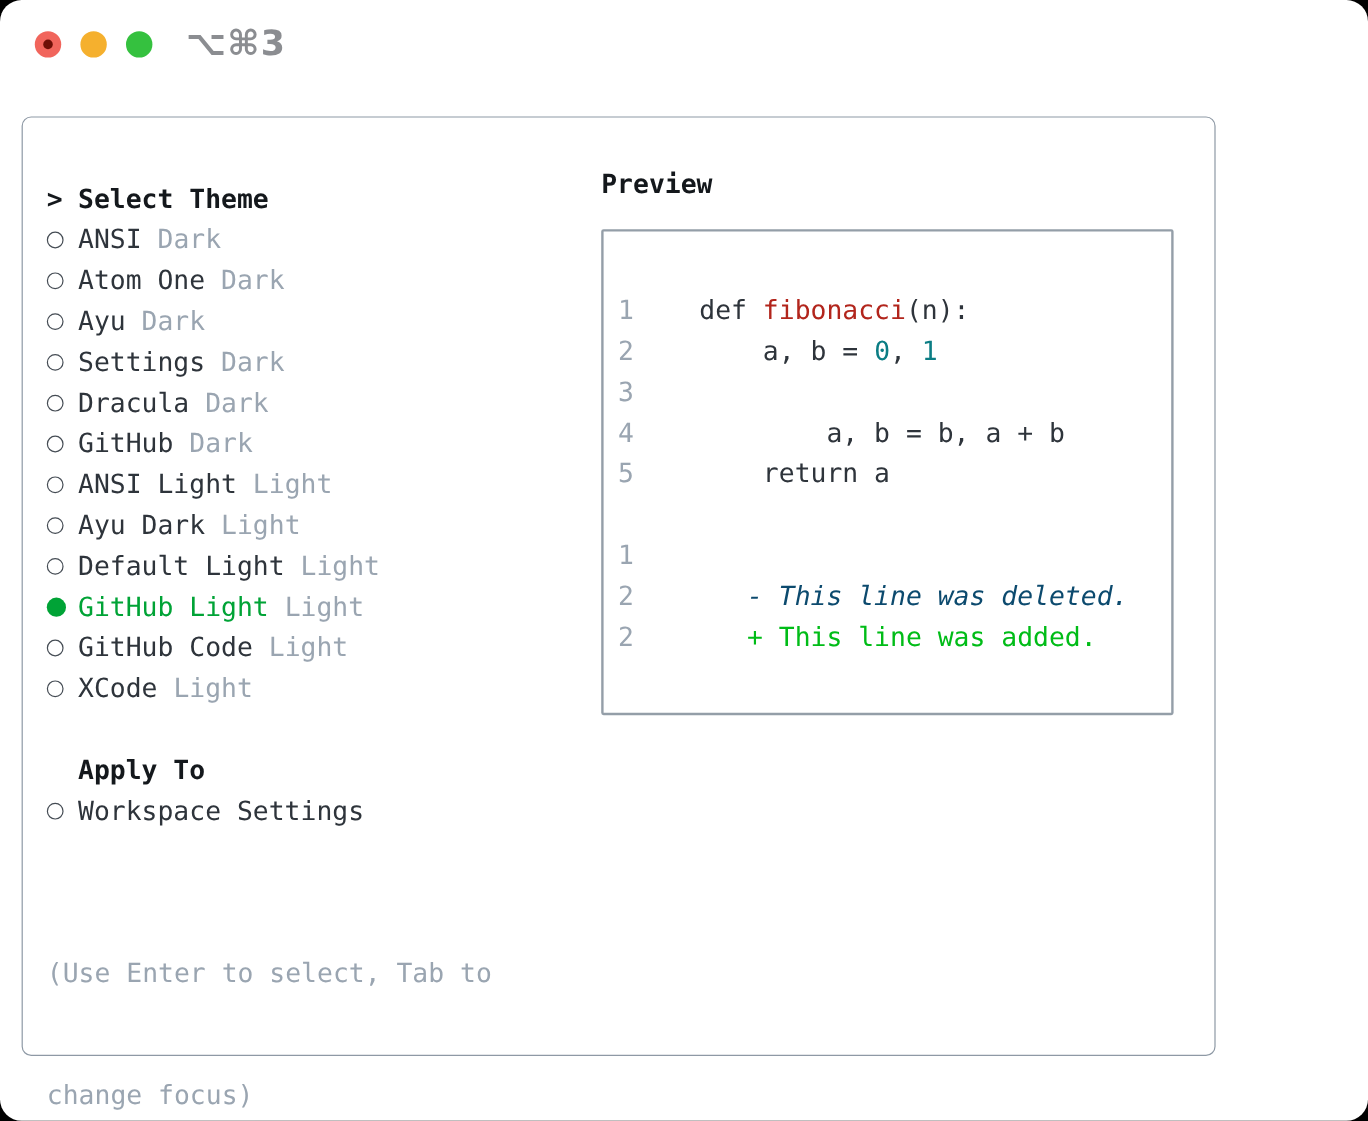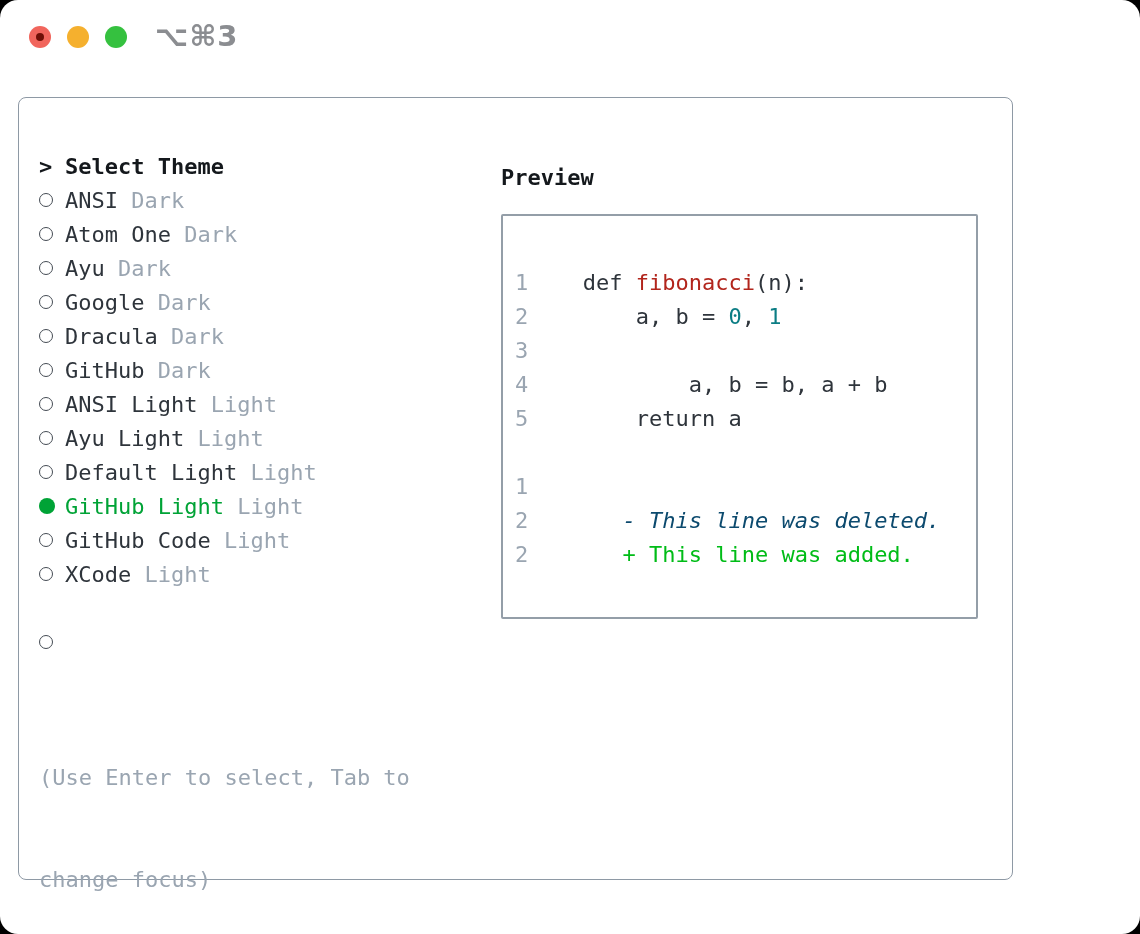--- a/index.html
+++ b/index.html
@@ -59,21 +59,21 @@
   .spacer{height:34px;}
   
   .left-col{
     position:absolute;left:20px;top:51px;width:462px;
   }
   .help{
     font-size:22px;line-height:34px;color:#9aa5b1;white-space:pre;
   }
   
   .right-col{
-    position:absolute;left:482px;top:62px;width:486px;
+    position:absolute;left:482px;top:39px;width:486px;
   }
   .preview-box{
     margin-top:20px;width:477px;height:405px;
     border:2px solid #949ea8;border-radius:2px;
     box-sizing:border-box;
     padding:49px 0 0 12px;
     overflow:hidden;
   }
   .pline{display:flex;height:34px;font-size:22px;align-items:center;}
   .ln{width:3ch;flex:none;color:#9aa5b1;white-space:pre;}
@@ -129,21 +129,21 @@
             <span class="icon-slot">
               <span class="radio"></span>
             </span>
             <span class="t-name">Ayu </span>
             <span class="t-variant">Dark</span>
           </div>
           <div class="row">
             <span class="icon-slot">
               <span class="radio"></span>
             </span>
-            <span class="t-name">Google </span>
+            <span class="t-name">Settings </span>
             <span class="t-variant">Dark</span>
           </div>
           <div class="row">
             <span class="icon-slot">
               <span class="radio"></span>
             </span>
             <span class="t-name">Dracula </span>
             <span class="t-variant">Dark</span>
           </div>
           <div class="row">
@@ -157,21 +157,21 @@
             <span class="icon-slot">
               <span class="radio"></span>
             </span>
             <span class="t-name">ANSI Light </span>
             <span class="t-variant">Light</span>
           </div>
           <div class="row">
             <span class="icon-slot">
               <span class="radio"></span>
             </span>
-            <span class="t-name">Ayu Light </span>
+            <span class="t-name">Ayu Dark </span>
             <span class="t-variant">Light</span>
           </div>
           <div class="row">
             <span class="icon-slot">
               <span class="radio"></span>
             </span>
             <span class="t-name">Default Light </span>
             <span class="t-variant">Light</span>
           </div>
           <div class="row">
@@ -192,26 +192,31 @@
             <span class="icon-slot">
               <span class="radio"></span>
             </span>
             <span class="t-name">XCode </span>
             <span class="t-variant">Light</span>
           </div>
         </div>
 
       <div class="spacer"></div>
 
+      <div class="row">
+        <span class="icon-slot"></span>
+        <span class="hdr">Apply To</span>
+      </div>
 
       <div id="apply-list">
           <div class="row">
             <span class="icon-slot">
               <span class="radio"></span>
             </span>
+            <span class="t-name">Workspace Settings</span>
           </div>
         </div>
 
       <div class="spacer"></div>
 
       <div class="help">
         <div>(Use Enter to select, Tab to</div>
         <div>change focus)</div>
       </div>
     </div>

